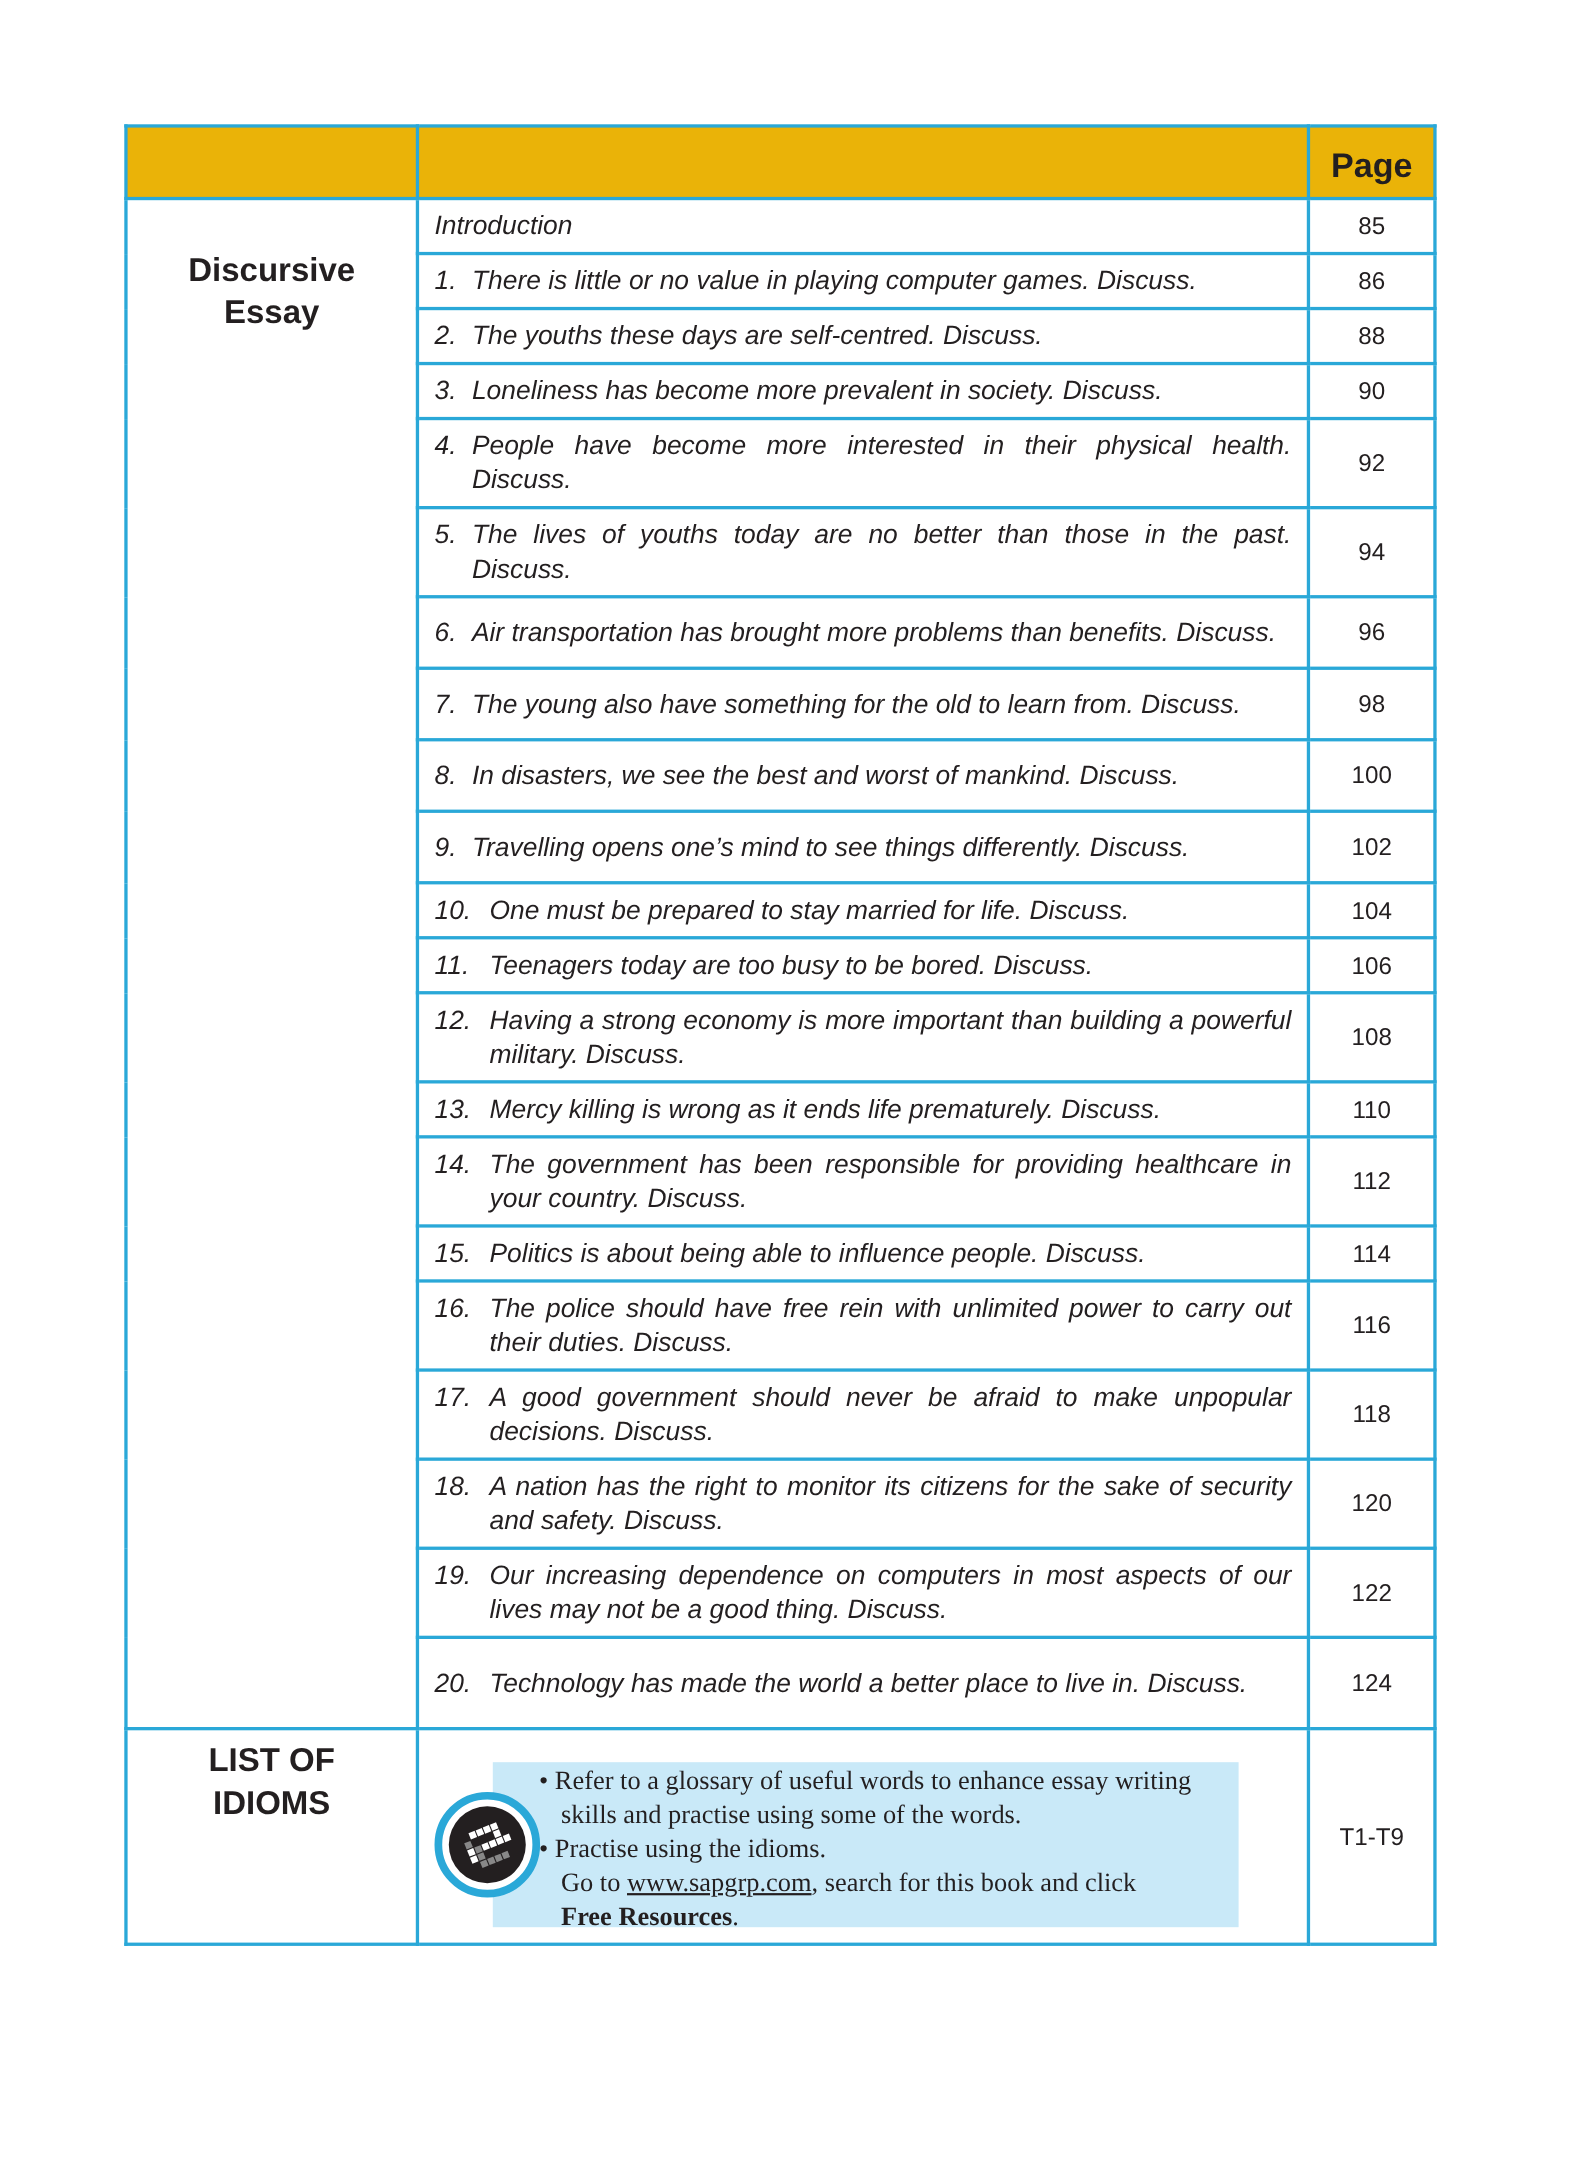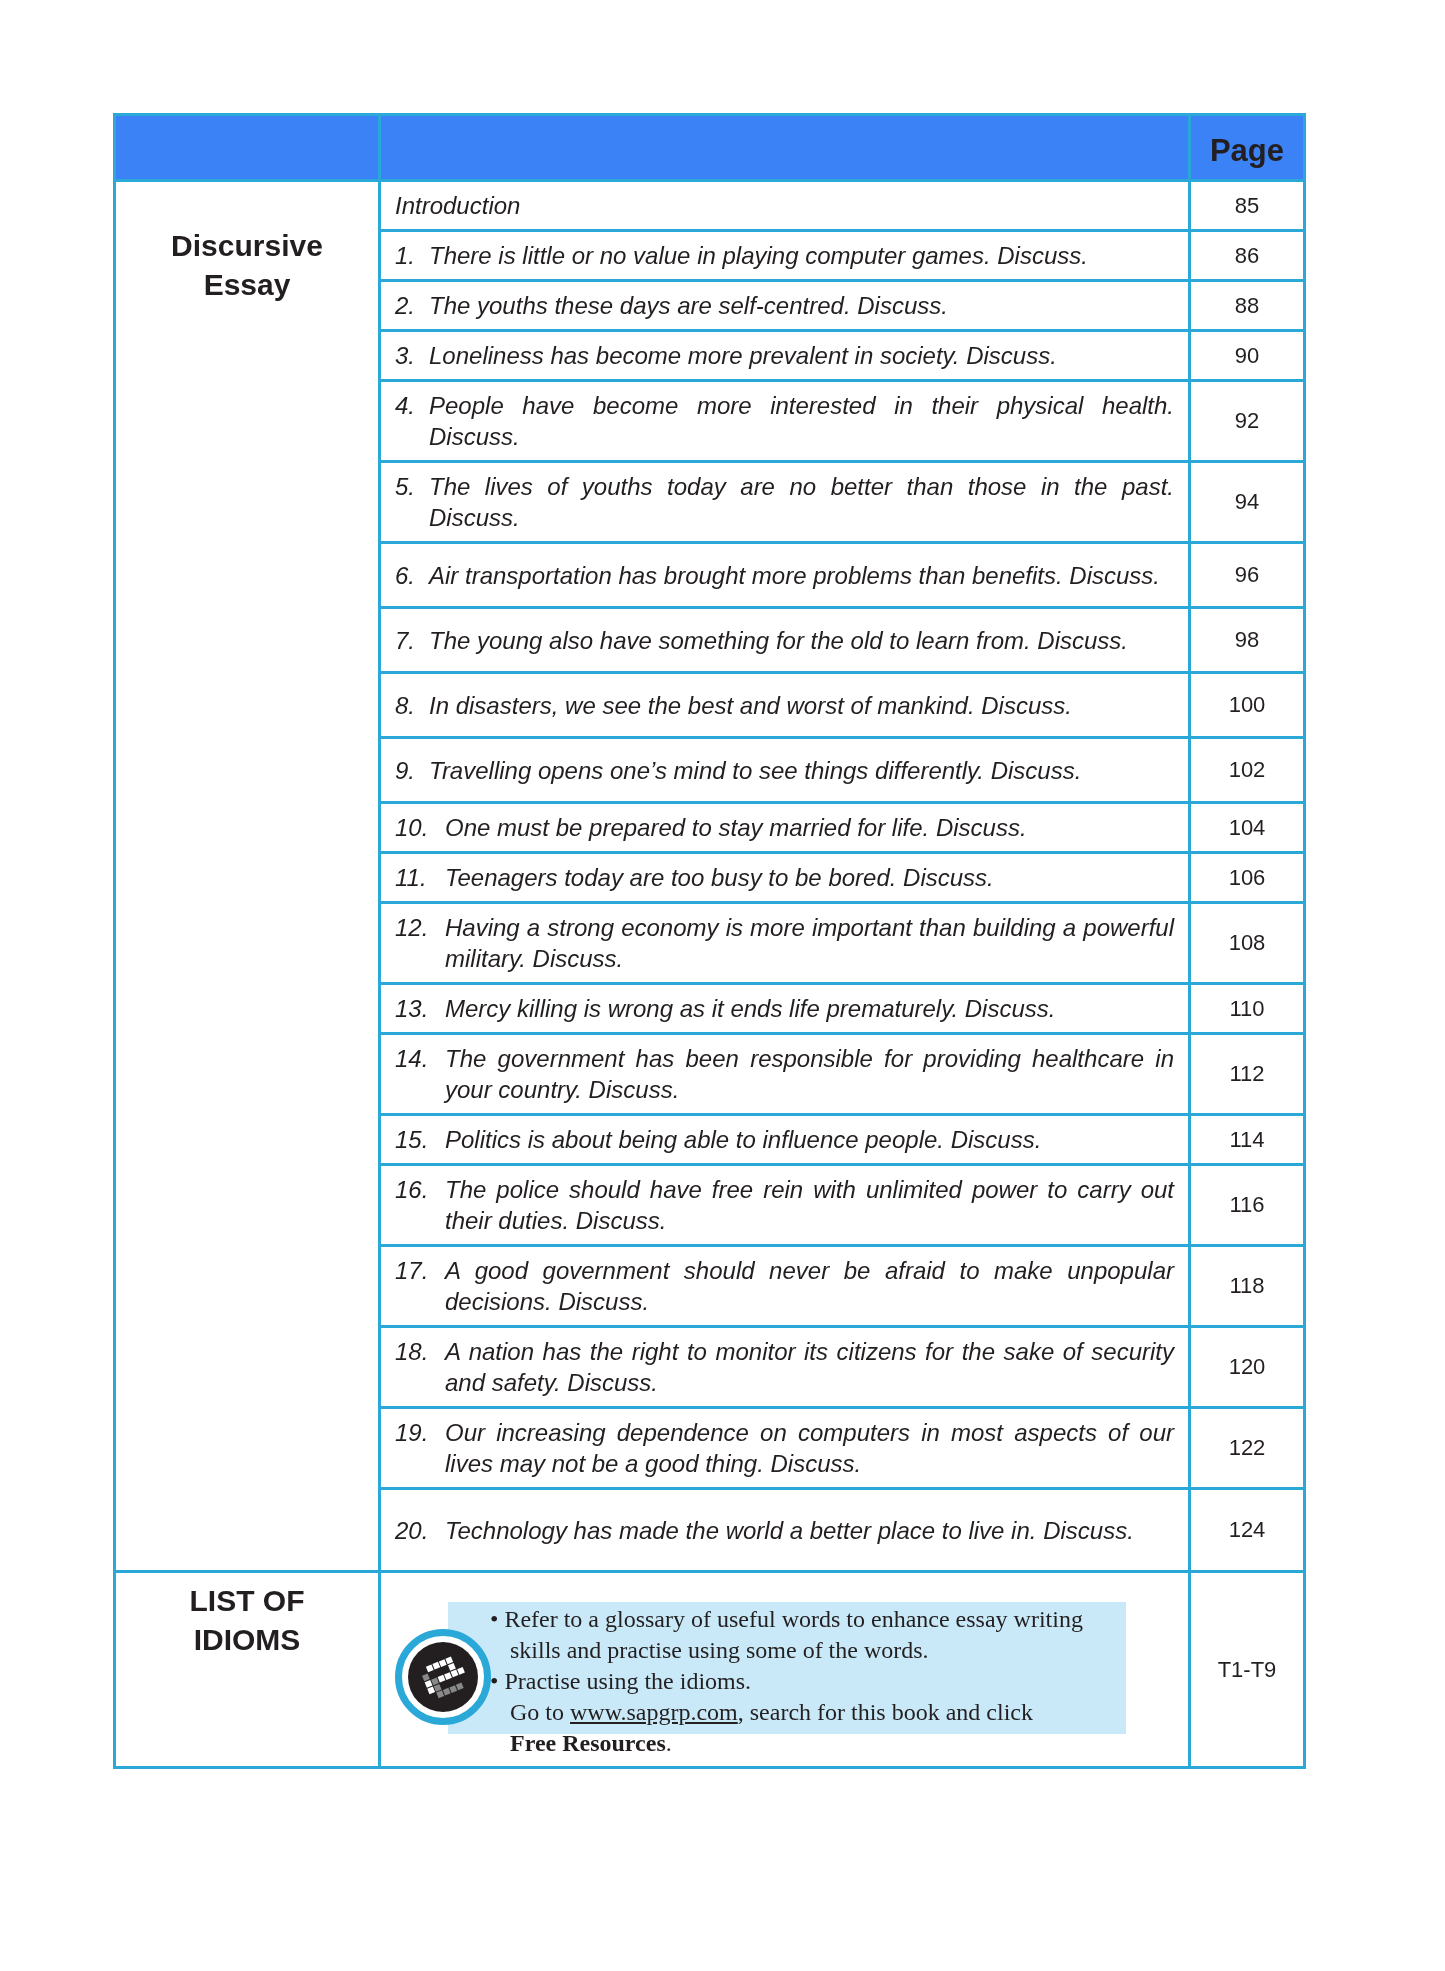--- a/index.html
+++ b/index.html
@@ -5,36 +5,36 @@
   html, body { margin:0; padding:0; background:#ffffff; }
   body { width:1445px; height:1971px; position:relative; font-family:"Liberation Sans", sans-serif; color:#231f20; }
   .toc {
     position:absolute; left:113px; top:113px; width:1190px;
     border-collapse:collapse; table-layout:fixed;
   }
   .toc td, .toc th { border:3px solid #2aa8d8; padding:0; vertical-align:middle; }
   .toc col.c1 { width:265px; }
   .toc col.c2 { width:810px; }
   .toc col.c3 { width:115px; }
-  .toc thead th { background:#3b82f6; height:57px; }
+  .toc thead th { background:#eab308; height:57px; }
   .toc th.page-h { font-weight:bold; font-size:31px; text-align:center; padding-top:6px; }
   .section-cell { vertical-align:top !important; text-align:center; font-weight:bold; font-size:30px; line-height:39px; }
   .section-cell .sec-label { display:block; padding-top:44px; }
   .section-cell.idioms .sec-label { padding-top:8px; }
   .topic { font-size:24px; line-height:31px; padding:8px 14px 8px 14px !important; text-align:justify;font-style:italic; }
   .topic .row { display:flex; }
   .topic .num { flex:0 0 auto; width:34px; }
   .topic .num.wide { width:50px; }
   .topic .txt { flex:1; }
   .topic.intro { padding-left:14px !important; }
   .pg { text-align:center; font-size:22px; }
   .res-cell { padding:14px 0 12px 12px !important; }
   .res-wrap { position:relative; height:138px; }
   .res-box {
-    position:absolute; left:55px; top:0; width:678px; height:132px; background:#c9e9f8;
+    position:absolute; left:55px; top:0; width:678px; height:150px; background:#c9e9f8;
     font-family:"Liberation Serif", serif; font-size:24px; line-height:31px; color:#231f20;
     padding:2px 0 0 0; box-sizing:border-box;
   }
   .res-box .bullet { padding-left:62px; text-indent:-20px; }
   .res-box .goto { padding-left:62px; }
   .res-box .link { text-decoration:underline; }
   .res-box b { font-weight:bold; }
   .badge {
     position:absolute; left:2px; top:27px; width:96px; height:96px; border-radius:50%;
     background:#ffffff; border:7px solid #2aa8d8; box-sizing:border-box;

